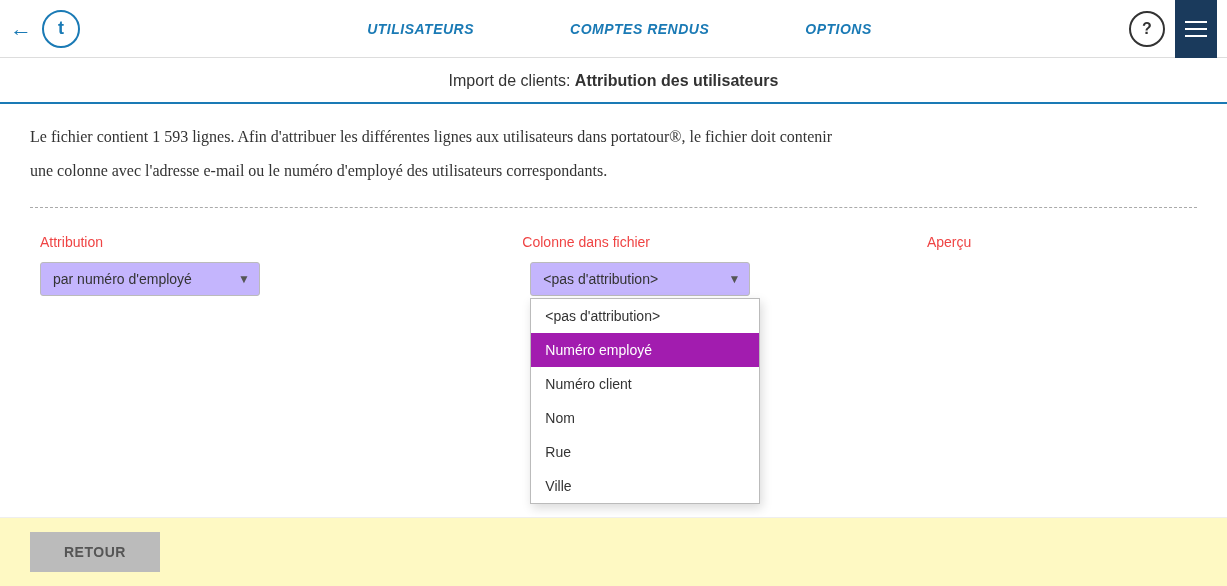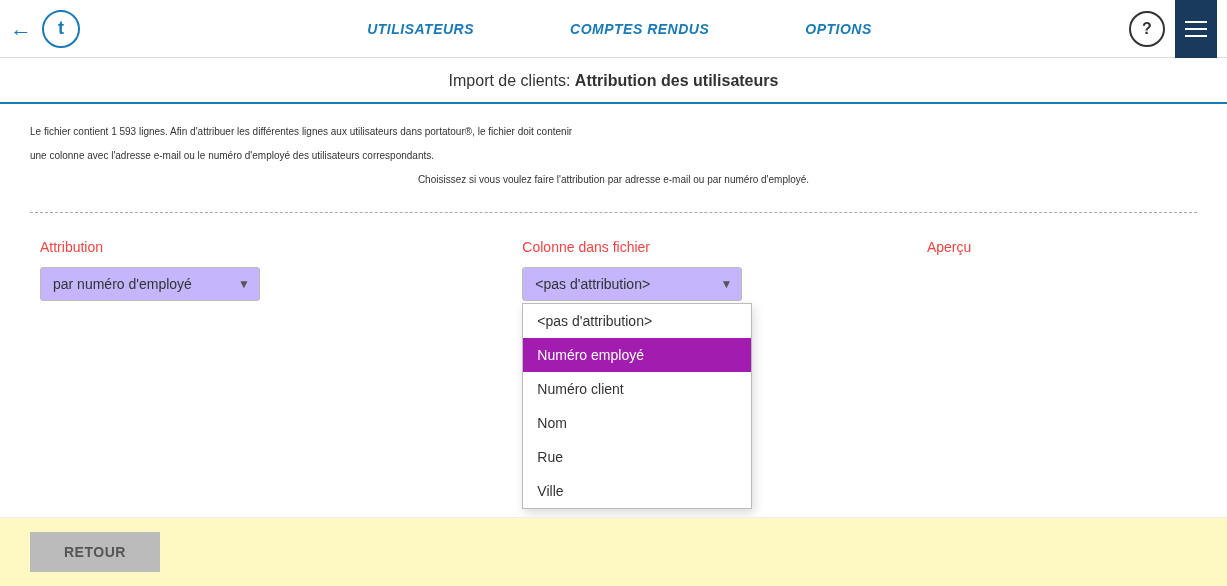--- a/index.html
+++ b/index.html
@@ -129,21 +129,22 @@
     }
 
     
     .scroll-area::-webkit-scrollbar { width: 8px; }
     .scroll-area::-webkit-scrollbar-thumb { background: #ccc; }
 
     .description-block {
       padding: 20px 30px 16px 30px;
       color: #333;
       line-height: 1.6;
-      font-size: 10px;
+      font-size: 16px;
+      font-family: Liberation Serif, serif;
     }
     .description-block p {
       text-align: left;
       margin-bottom: 8px;
     }
     .description-block p.center-text {
       text-align: center;
     }
 
     .divider-dashed {
@@ -284,21 +285,20 @@
 <div class="page-content">
   <div class="page-title-bar">
     <span>Import de clients: </span><strong>Attribution des utilisateurs</strong>
   </div>
 
   <div class="scroll-area">
 
     <div class="description-block">
       <p>Le fichier contient 1 593 lignes. Afin d'attribuer les différentes lignes aux utilisateurs dans portatour®, le fichier doit contenir</p>
       <p>une colonne avec l'adresse e-mail ou le numéro d'employé des utilisateurs correspondants.</p>
-      <p class="center-text">Choisissez si vous voulez faire l'attribution par adresse e-mail ou par numéro d'employé.</p>
     </div>
 
     <hr class="divider-dashed">
 
     <div class="table-section">
       <table class="attr-table">
         <thead>
           <tr>
             <th class="col-attribution">Attribution</th>
             <th class="col-colonne">Colonne dans fichier</th>
@@ -310,21 +310,21 @@
             <td class="col-attribution">
               <div class="dropdown-wrapper">
                 <select class="dropdown-select dropdown-select-small">
                   <option value="par_email">par adresse e-mail</option>
                   <option value="par_numero" selected="">par numéro d'employé</option>
                 </select>
                 <span class="dropdown-arrow">▼</span>
               </div>
             </td>
             <td class="col-colonne" style="position:relative;">
-              <div class="dropdown-wrapper" style="position:relative;">
+              <div class="dropdown-wrapper" style="position:relative;margin-left:8px;">
                 <select class="dropdown-select" style="width:220px;">
                   <option value="none" selected="">&lt;pas d'attribution&gt;</option>
                   <option value="numero_employe">Numéro employé</option>
                   <option value="numero_client">Numéro client</option>
                   <option value="nom">Nom</option>
                   <option value="rue">Rue</option>
                   <option value="ville">Ville</option>
                 </select>
                 <span class="dropdown-arrow">▼</span>
 

